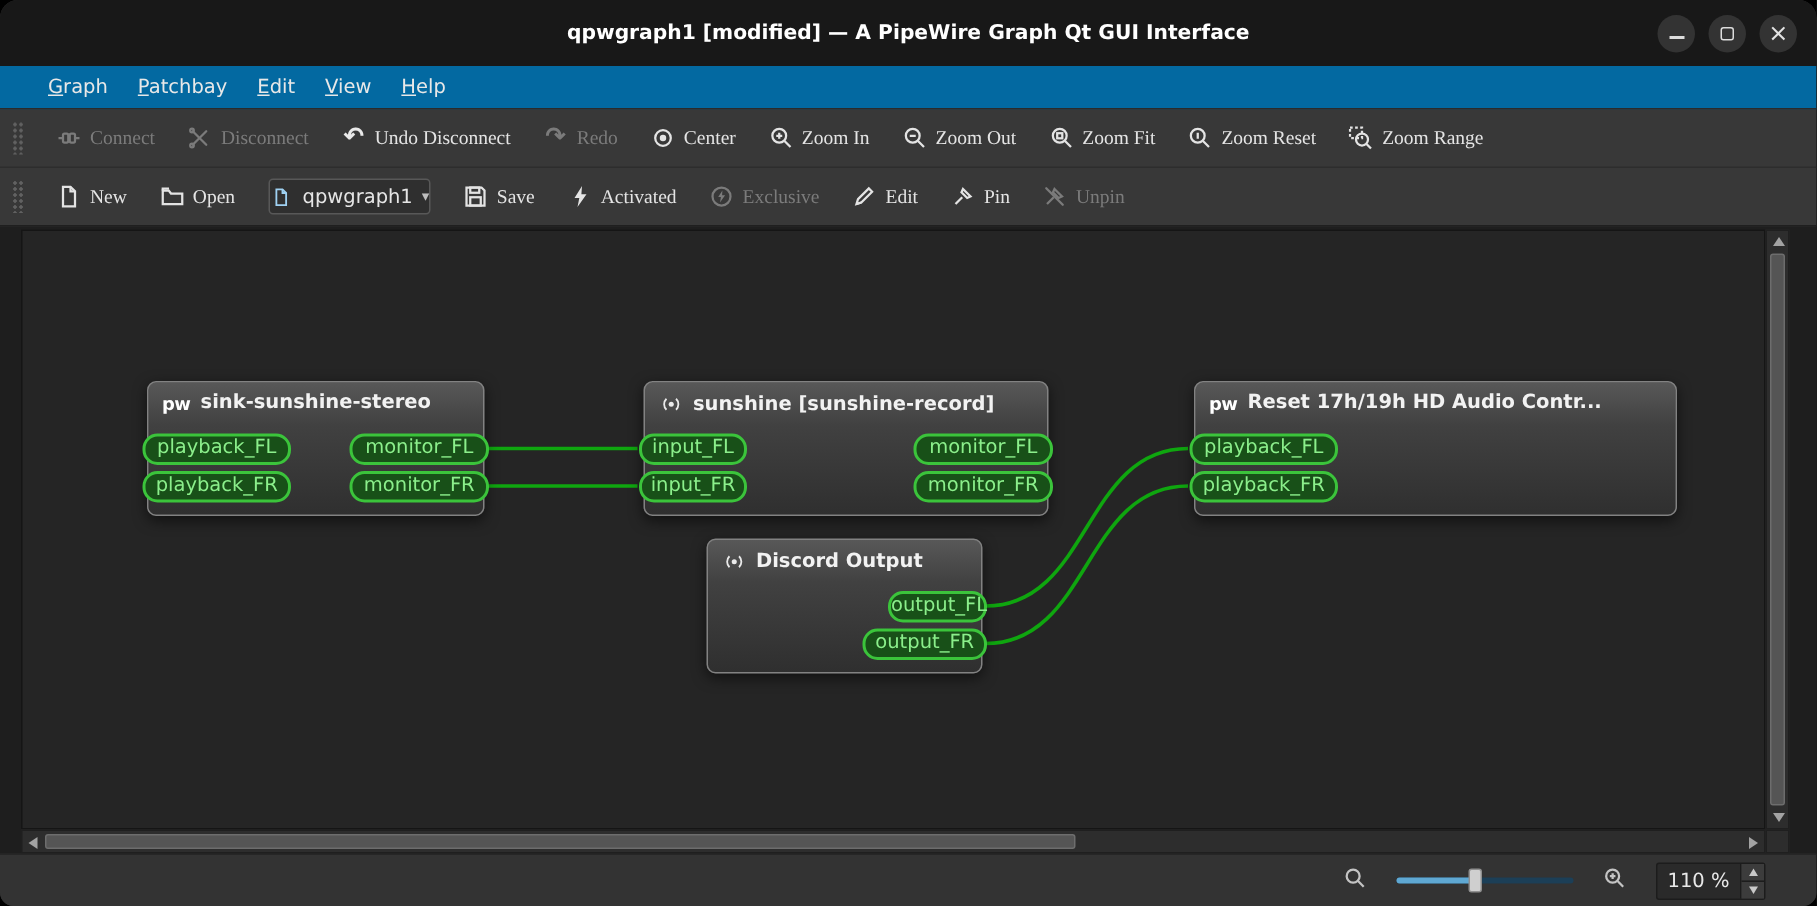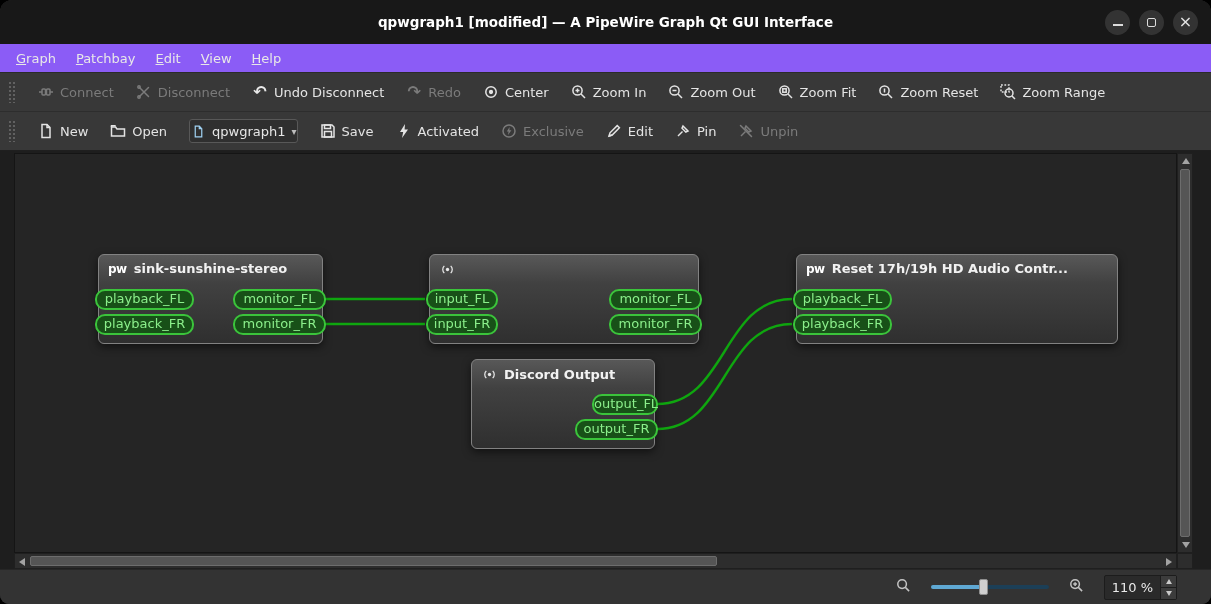--- a/index.html
+++ b/index.html
@@ -8,30 +8,30 @@
     background:#2e2e2e;display:flex;flex-direction:column;}
   
   .titlebar{height:44px;background:#181818;position:relative;display:flex;align-items:center;flex:0 0 auto;}
   .titlebar .title{position:absolute;left:0;right:0;text-align:center;color:#fff;font-size:13.5px;font-weight:bold;}
   .winbtns{position:absolute;right:13px;display:flex;gap:9px;}
   .winbtn{width:25px;height:25px;border-radius:50%;background:#333;display:flex;align-items:center;justify-content:center;color:#e3e3e3;}
   .glyph-min{width:10px;height:2px;background:#dcdcdc;margin-top:6px;}
   .glyph-max{width:9px;height:9px;border:1.5px solid #dcdcdc;box-sizing:border-box;border-radius:2px;}
   .glyph-close{font-size:16px;line-height:1;margin-top:-1px;}
   
-  .menubar{height:28px;background:#8b5cf6;display:flex;align-items:stretch;padding-left:6px;border-bottom:1px solid #2b2b2b;flex:0 0 auto;}
+  .menubar{height:28px;background:#0369a1;display:flex;align-items:stretch;padding-left:22px;border-bottom:1px solid #2b2b2b;flex:0 0 auto;}
   .menu-item{display:flex;align-items:center;padding:0 10px;color:#e8e8e8;font-size:13px;}
   .menu-item>span{display:inline-block;}
   .menu-item>span::first-letter{text-decoration:underline;}
   
   .toolbar{height:38px;background:#383838;display:flex;align-items:center;gap:22px;padding:0 8px;flex:0 0 auto;}
   .tb1{border-bottom:1px solid #2d2d2d;}
   .tb2{border-bottom:1px solid #1f1f1f;}
   .grip{width:8px;height:22px;background-image:radial-gradient(#616161 1px,transparent 1.3px);background-size:4px 4px;flex:0 0 auto;}
-  .tbtn{display:flex;align-items:center;gap:6px;color:#e4e4e4;font-size:13px;white-space:nowrap;}
+  .tbtn{display:flex;align-items:center;gap:6px;color:#e4e4e4;font-size:13px;white-space:nowrap;font-family:Liberation Serif, serif;}
   .tbtn.disabled{color:#7b7b7b;}
   .tbtn.disabled svg{stroke:#7b7b7b;}
   .tbtn.disabled .uarrow{color:#7b7b7b;}
   .icon{width:16px;height:16px;display:flex;align-items:center;justify-content:center;flex:0 0 auto;}
   .icon svg{stroke:#e4e4e4;fill:none;stroke-width:1.5;}
   .uarrow{font-size:16px;font-weight:bold;color:#e9e9e9;line-height:1;}
   .uarrow.redo{color:#a07a52;}
   .combo{display:flex;align-items:center;gap:6px;background:#2f2f2f;border:1px solid #585858;border-radius:3px;
     padding:3px 0;color:#e6e6e6;font-size:13px;}
   .combo .caret{font-size:10px;color:#bdbdbd;}
@@ -316,20 +316,21 @@
       </div>
 
       <div class="node" style="left:414px;top:100px;width:268px;">
         <div class="node-title">
           <span class="nicon icon">
               <svg width="15" height="15" viewBox="0 0 16 16">
                 <circle cx="8" cy="8" r="1.8" fill="#eaeaea" stroke="none"></circle>
                 <path d="M4.6 4.1a5.4 5.4 0 0 0 0 7.8M11.4 4.1a5.4 5.4 0 0 1 0 7.8"></path>
               </svg>
             </span>
+          <span>sunshine [sunshine-record]</span>
         </div>
         <div class="port p-left r1" style="width:72px;">input_FL</div>
         <div class="port p-left r2" style="width:72px;">input_FR</div>
         <div class="port p-right r1" style="width:93px;">monitor_FL</div>
         <div class="port p-right r2" style="width:93px;">monitor_FR</div>
       </div>
 
       <div class="node" style="left:781px;top:100px;width:320px;">
         <div class="node-title">
           <span class="pwbadge">pw</span>

